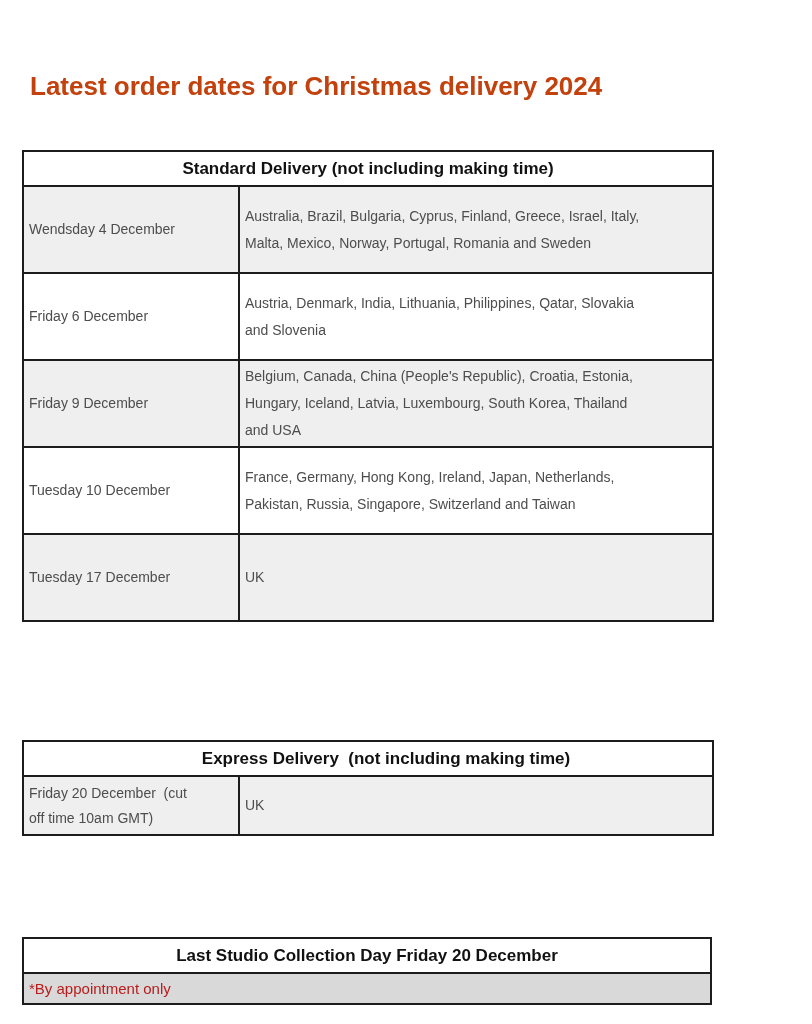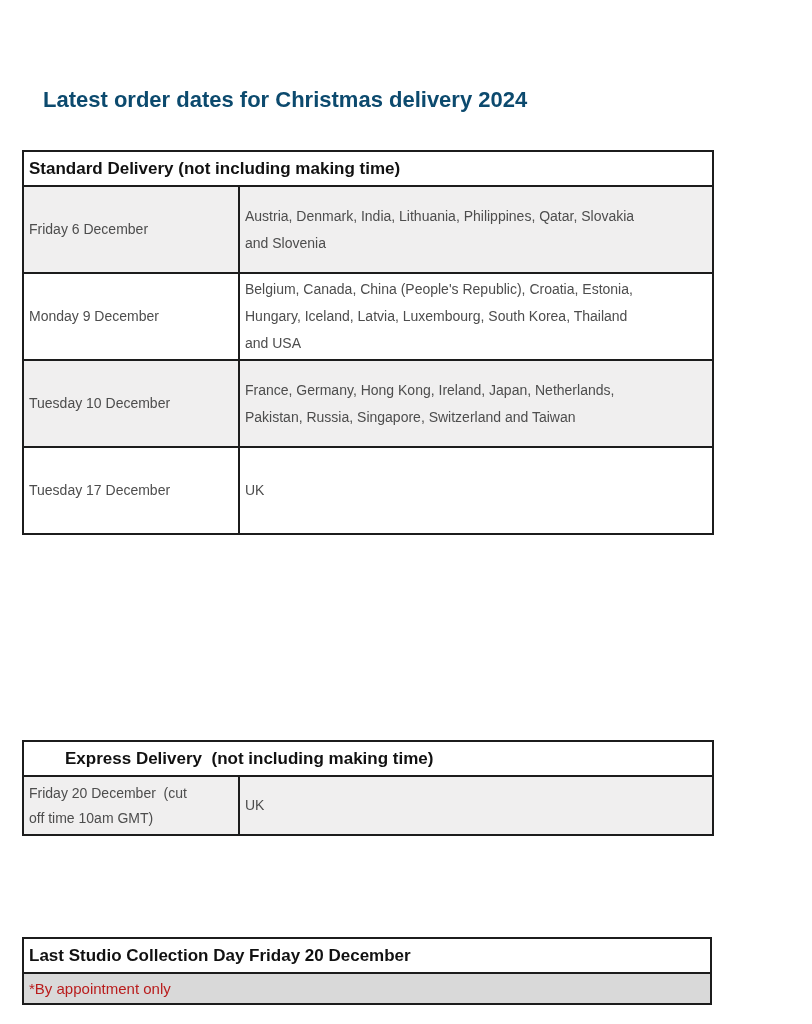--- a/index.html
+++ b/index.html
@@ -12,25 +12,25 @@
     width: 812px;
     height: 1024px;
     background: #ffffff;
     font-family: "Liberation Sans", sans-serif;
     overflow: hidden;
   }
   .page-title {
     position: absolute;
     top: 4px;
     left: 30px;
-    margin: 13px;
-    font-size: 22px;
+    margin: 0;
+    font-size: 26px;
     line-height: 33px;
     font-weight: bold;
-    color: #0c4a6e;
+    color: #c2410c;
     white-space: pre;
   }
   .page-title .t-line { display: block; }
   .subtitle {
     position: absolute;
     top: 81px;
     left: 20px;
     margin: 0;
     font-size: 16px;
     line-height: 20px;
@@ -51,20 +51,21 @@
     vertical-align: middle;
     text-align: left;
     white-space: pre-wrap;
     overflow: hidden;
   }
   .tbl th {
     font-size: 17px;
     font-weight: bold;
     color: #111111;
     background: #ffffff;
+    text-align: center;
   }
   .tbl td {
     font-size: 14px;
     color: #4d4d4d;
     font-weight: normal;
   }
   .col-date  { width: 216px; }
   .col-dest  { width: 474px; }
 
   
@@ -100,26 +101,31 @@
         <col class="col-date">
         <col class="col-dest">
       </colgroup>
     <thead>
       <tr>
         <th colspan="2">Standard Delivery (not including making time)</th>
       </tr>
     </thead>
     <tbody>
       <tr>
+        <td>Wendsday 4 December</td>
+        <td>Australia, Brazil, Bulgaria, Cyprus, Finland, Greece, Israel, Italy,
+Malta, Mexico, Norway, Portugal, Romania and Sweden</td>
+      </tr>
+      <tr>
         <td>Friday 6 December</td>
         <td>Austria, Denmark, India, Lithuania, Philippines, Qatar, Slovakia
 and Slovenia</td>
       </tr>
       <tr>
-        <td>Monday 9 December</td>
+        <td>Friday 9 December</td>
         <td>Belgium, Canada, China (People's Republic), Croatia, Estonia,
 Hungary, Iceland, Latvia, Luxembourg, South Korea, Thailand
 and USA</td>
       </tr>
       <tr>
         <td>Tuesday 10 December</td>
         <td>France, Germany, Hong Kong, Ireland, Japan, Netherlands,
 Pakistan, Russia, Singapore, Switzerland and Taiwan</td>
       </tr>
       <tr>

